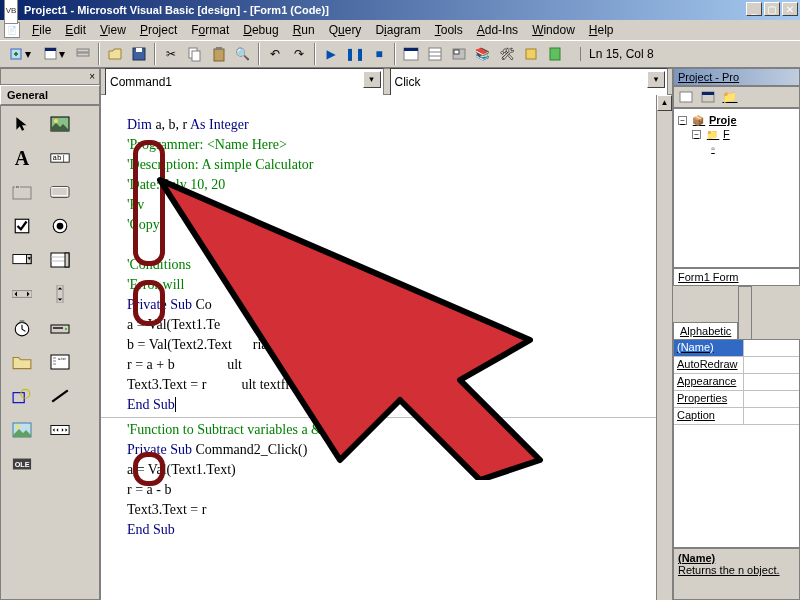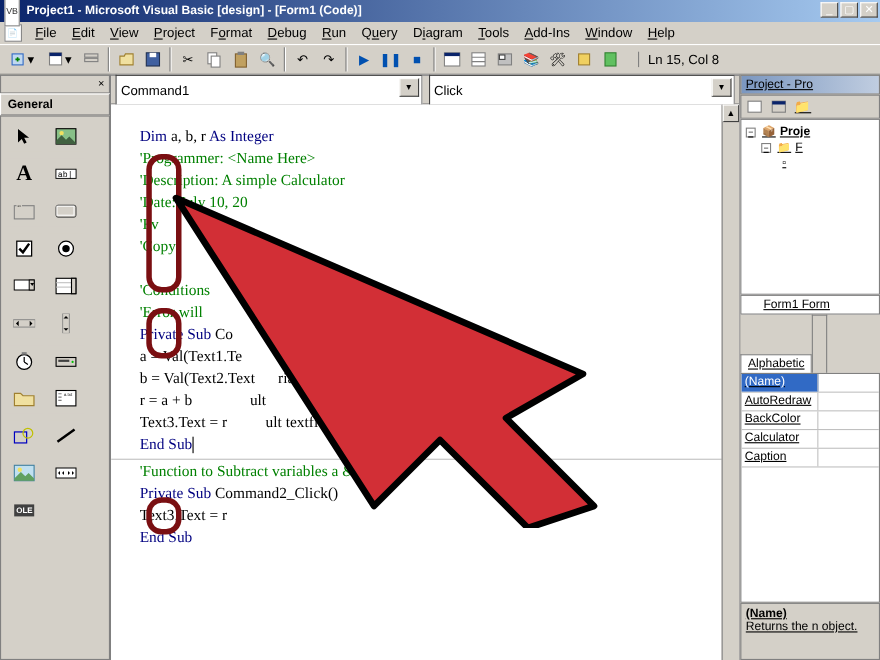--- a/index.html
+++ b/index.html
@@ -38,21 +38,21 @@
   .hr-split { border:0; border-top:1px solid #c0c0c0; margin: 2px 0 2px -26px; }
   .scroll-v { position:absolute; right:0; top:0; bottom:0; width:16px; background:#d4d0c8; border-left:1px solid #808080;}
   .scroll-v .sbtn { height:16px; background:#d4d0c8; border:1px solid #fff; border-right-color:#404040; border-bottom-color:#404040; display:flex;align-items:center;justify-content:center;font-size:8px;}
   .right-dock { width:128px; background:#d4d0c8; display:flex; flex-direction:column; border-left:1px solid #808080;text-decoration:underline;}
   .proj-tree { flex:0 0 160px; background:#fff; border:1px solid #808080; font-size:11px; padding:4px; overflow:hidden;}
   .tree-row { display:flex; align-items:center; gap:3px; padding:1px 0;}
   .tree-row.indent1 { padding-left:14px;}
   .tree-row.indent2 { padding-left:28px;}
   .tree-ico { width:14px;height:12px; display:inline-flex;align-items:center;justify-content:center;font-size:10px;}
   .tree-exp { width:9px;height:9px; border:1px solid #808080; background:#fff; font-size:8px; line-height:7px; text-align:center; margin-right:2px;}
-  .prop-head { background:#fff; border:1px solid #808080; font-size:11px; padding:2px 20px;}
+  .prop-head { background:#fff; border:1px solid #808080; font-size:11px; padding:2px 4px;}
   .prop-tabs { display:flex; }
   .prop-tab { font-size:11px; padding:2px 6px; border:1px solid #808080; border-bottom:none; background:#d4d0c8;}
   .prop-tab.active { background:#fff;margin-top:36px;}
   .prop-grid { flex:1; background:#fff; border:1px solid #808080; overflow:hidden;}
   .prop-row { display:flex; border-bottom:1px solid #c0c0c0; font-size:11px; height:17px;}
   .prop-row .pn { width:70px; padding:1px 3px; border-right:1px solid #c0c0c0; overflow:hidden;}
   .prop-row .pv { flex:1; padding:1px 3px; overflow:hidden;}
   .prop-row.sel .pn { background:#316ac5; color:#fff;}
   .prop-desc { border:1px solid #808080; background:#d4d0c8; font-size:11px; padding:3px 4px; height:52px;}
   .big-arrow { position:absolute; left:100px; top:120px; pointer-events:none;}
@@ -330,20 +330,22 @@
       <div class="line cm">'Error will               s are inputted</div>
       <div class="line"><span class="kw">Private Sub</span> Co</div>
       <div class="line">a = Val(Text1.Te</div>
       <div class="line">b = Val(Text2.Text      riable</div>
       <div class="line">r = a + b               ult</div>
       <div class="line">Text3.Text = r          ult textfield</div>
       <div class="line"><span class="kw">End Sub</span><span style="border-left:1px solid #000;">&nbsp;</span></div>
       <hr class="hr-split">
       <div class="line cm">'Function to Subtract variables a &amp; b</div>
       <div class="line"><span class="kw">Private Sub</span> Command2_Click()</div>
+      <div class="line">a = Val(Text1.Text)</div>
+      <div class="line">r = a - b</div>
       <div class="line">Text3.Text = r</div>
       <div class="line"><span class="kw">End Sub</span></div>
       <div class="scroll-v">
         <div class="sbtn">▲</div>
         <div style="flex:1"></div>
       </div>
     </div>
   </div>
 
   <div class="right-dock">
@@ -389,25 +391,25 @@
     <div class="prop-grid">
       <div class="prop-row sel">
           <div class="pn">(Name)</div>
           <div class="pv"></div>
         </div>
       <div class="prop-row">
           <div class="pn">AutoRedraw</div>
           <div class="pv"></div>
         </div>
       <div class="prop-row">
-          <div class="pn">BackColor</div>
+          <div class="pn">Appearance</div>
           <div class="pv"></div>
         </div>
       <div class="prop-row">
-          <div class="pn">Calculator</div>
+          <div class="pn">Properties</div>
           <div class="pv"></div>
         </div>
       <div class="prop-row">
           <div class="pn">Caption</div>
           <div class="pv"></div>
         </div>
     </div>
     <div class="prop-desc">
       <b>(Name)</b><br>
       <span>Returns the n

